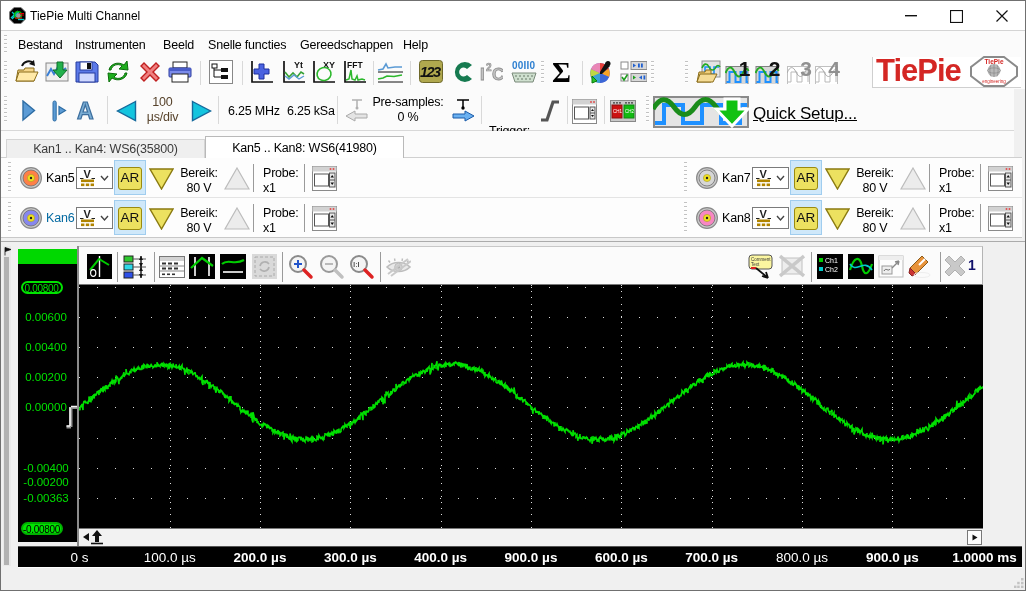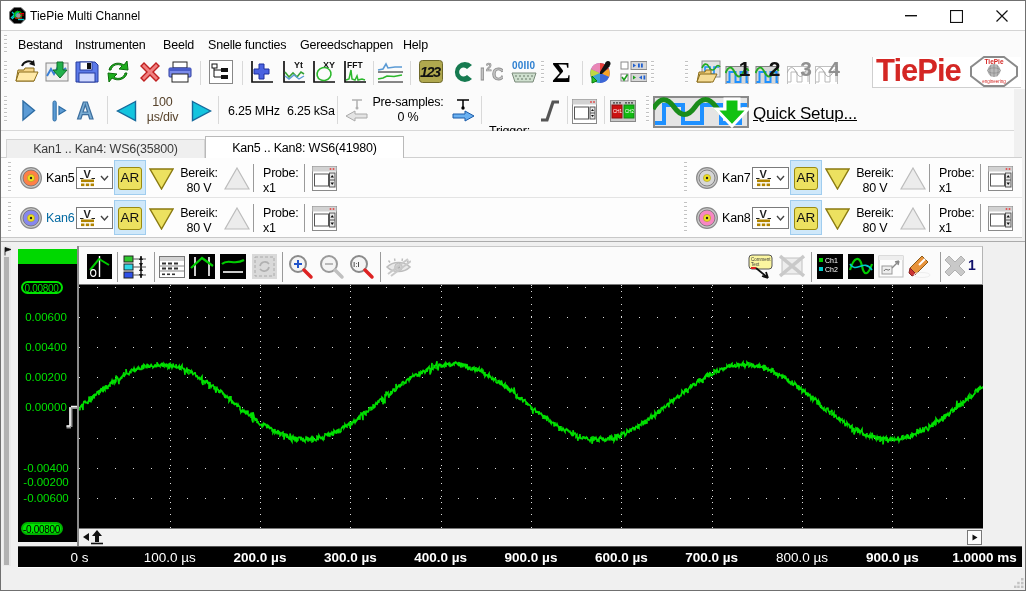--- a/index.html
+++ b/index.html
@@ -467,21 +467,21 @@
 <div style="position:absolute;left:18px;top:249px;width:59px;height:15px;background:#00d800;"></div>
 <div style="position:absolute;left:18px;top:264px;width:59px;height:278px;background:#000;"></div>
 <div style="position:absolute;left:77px;top:246px;width:2px;height:300px;background:#8c8c8c;z-index:6;"></div>
 <div style="position:absolute;left:20.5px;top:280.5px;width:42px;height:13px;border:2px solid #00e400;border-radius:8px;background:#000;color:#00e400;font-size:10px;letter-spacing:-0.3px;text-align:center;line-height:12.5px;z-index:5;">0.00800</div>
 <div style="position:absolute;left:18px;top:310.8px;width:56px;text-align:center;color:#00e000;font-size:11.5px;z-index:5;">0.00600</div>
 <div style="position:absolute;left:18px;top:340.9px;width:56px;text-align:center;color:#00e000;font-size:11.5px;z-index:5;">0.00400</div>
 <div style="position:absolute;left:18px;top:371.1px;width:56px;text-align:center;color:#00e000;font-size:11.5px;z-index:5;">0.00200</div>
 <div style="position:absolute;left:18px;top:401.3px;width:56px;text-align:center;color:#00e000;font-size:11.5px;z-index:5;">0.00000</div>
 <div style="position:absolute;left:18px;top:431.5px;width:56px;text-align:center;color:#00e000;font-size:11.5px;z-index:5;margin-top:44px;">-0.00200</div>
 <div style="position:absolute;left:18px;top:461.7px;width:56px;text-align:center;color:#00e000;font-size:11.5px;z-index:5;">-0.00400</div>
-<div style="position:absolute;left:18px;top:491.9px;width:56px;text-align:center;color:#00e000;font-size:11.5px;z-index:5;">-0.00600</div>
+<div style="position:absolute;left:18px;top:491.9px;width:56px;text-align:center;color:#00e000;font-size:11.5px;z-index:5;">-0.00363</div>
 <div style="position:absolute;left:20.5px;top:522.0px;width:42px;height:13px;border:2px solid #00b000;border-radius:8px;background:#00e400;color:#000;font-size:10px;letter-spacing:-0.3px;text-align:center;line-height:12.5px;z-index:5;">-0.00800</div>
 <div style="position:absolute;left:79px;top:246px;width:904px;height:39px;background:#fbfbfb;border-top:1px solid #c8c8c8;border-right:1px solid #b4b4b4;border-bottom:1px solid #787878;"></div>
 <svg style="position:absolute;left:87px;top:254px;" width="26" height="26" viewBox="0 0 26 26">
     <rect width="25" height="25" fill="#000"></rect>
     <path d="M12.5 2 L12.5 23" stroke="#fff" stroke-width="1.4"></path>
     <path d="M3 16 L12 5 L22 11" fill="none" stroke="#0c0" stroke-width="2"></path>
     <ellipse cx="6.2" cy="19" rx="2.6" ry="3.4" fill="none" stroke="#fff" stroke-width="1.2"></ellipse>
   </svg>
 <svg style="position:absolute;left:122px;top:254px;" width="26" height="26" viewBox="0 0 26 26">
     <rect x="2" y="2" width="9" height="6" fill="#2ec82e" stroke="#222"></rect>

